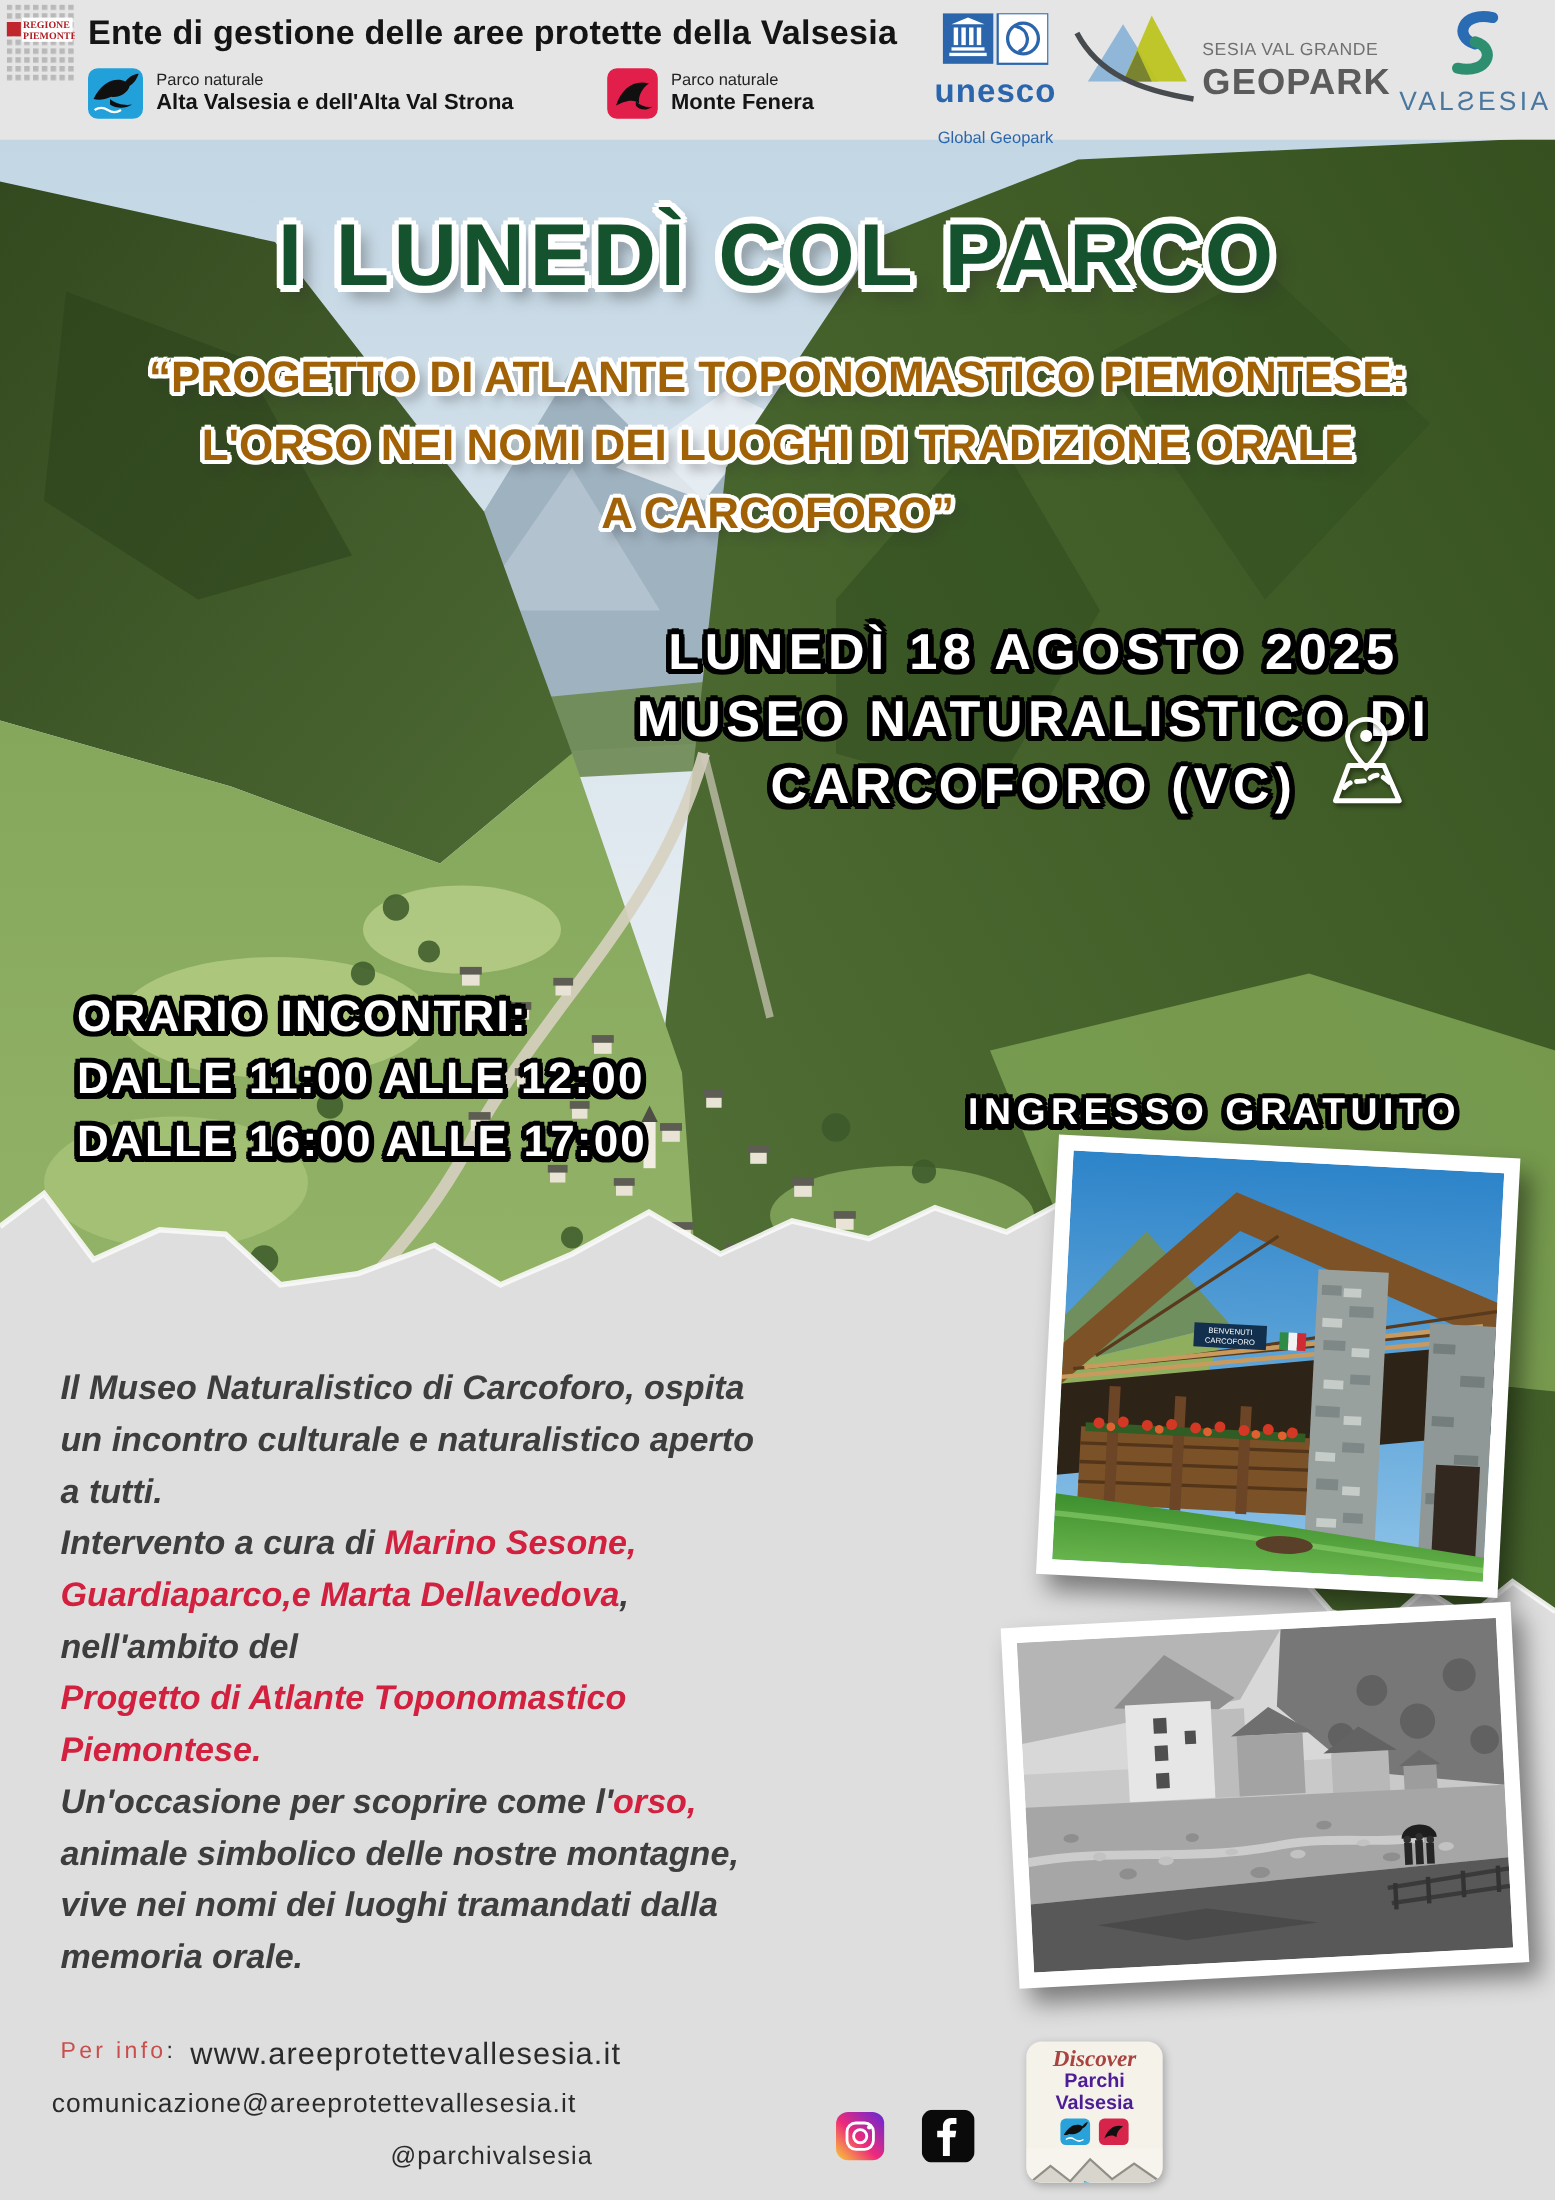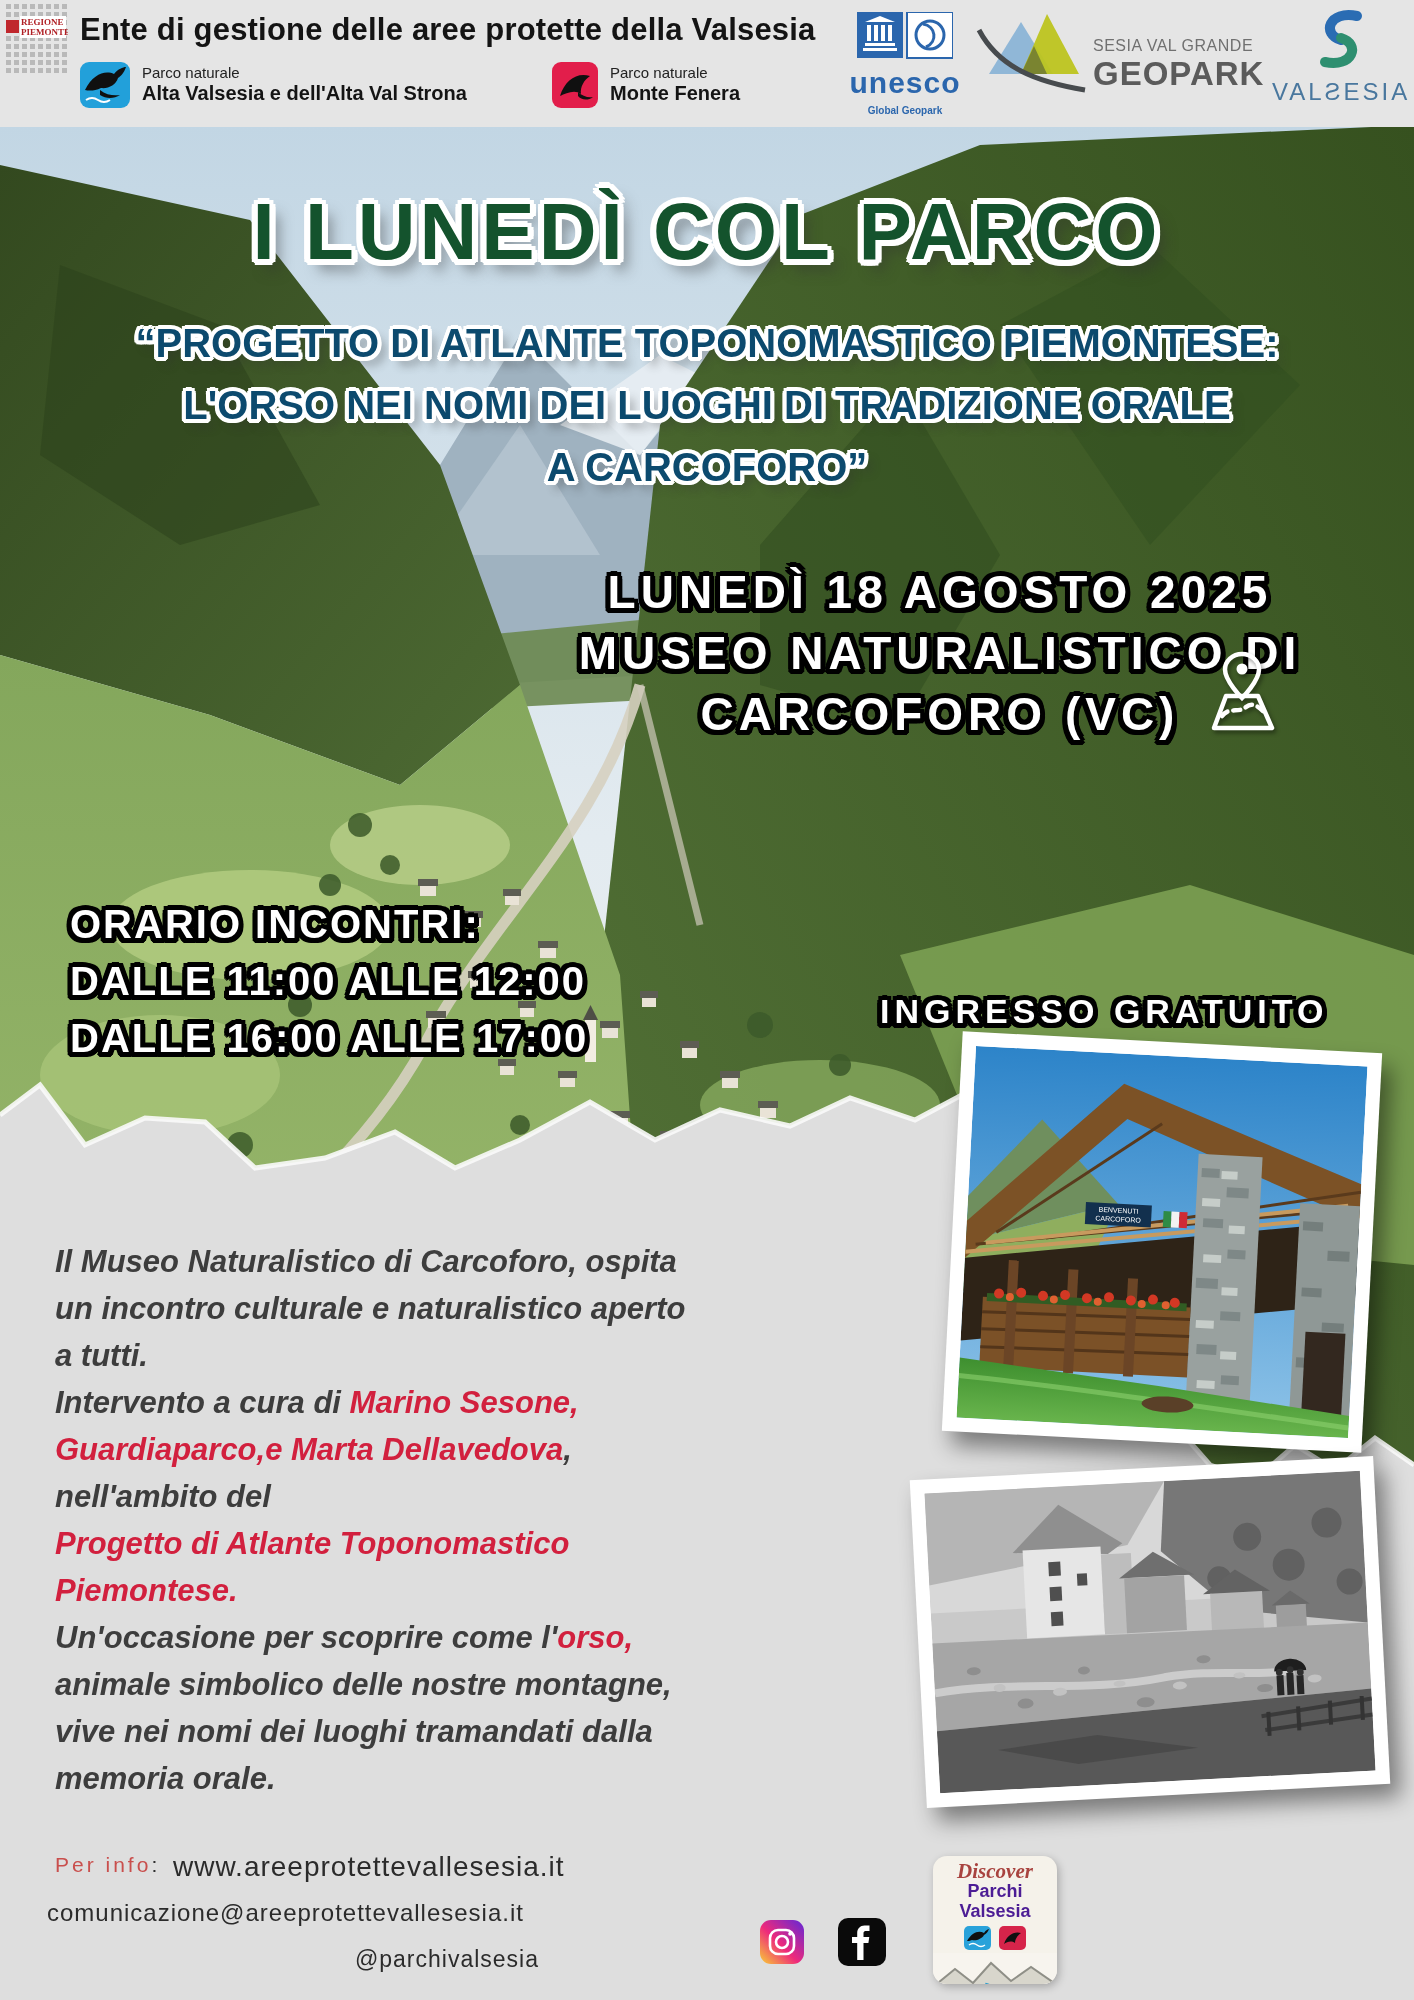--- a/index.html
+++ b/index.html
@@ -10,41 +10,41 @@
   
   .header{position:absolute;left:0;top:0;width:1414px;height:127px;background:#e5e5e5;z-index:6;}
   .org-title{position:absolute;left:80px;top:12px;font-size:31px;font-weight:bold;color:#141414;letter-spacing:.2px;white-space:nowrap;}
   .park{position:absolute;top:62px;display:flex;align-items:center;gap:12px;}
   .park .ptxt{display:flex;flex-direction:column;line-height:1.12;}
   .park .plabel{font-size:15px;color:#222;}
   .park .pname{font-size:20px;font-weight:bold;color:#141414;white-space:nowrap;}
   .plogo{width:50px;height:46px;border-radius:9px;position:relative;flex:0 0 auto;}
   .unesco{position:absolute;left:845px;top:12px;width:120px;text-align:center;}
   .unesco .uword{display:block;font-size:30px;font-weight:bold;color:#2b66ad;letter-spacing:1px;line-height:1;margin-top:4px;}
-  .unesco .usub{display:block;font-size:10px;font-weight:bold;color:#2b66ad;margin-top:7px;}
+  .unesco .usub{display:block;font-size:15px;font-weight:normal;color:#2b66ad;margin-top:18px;}
   .geopark{position:absolute;left:975px;top:8px;display:flex;align-items:flex-end;}
   .geopark .gtxt{margin-left:6px;padding-bottom:10px;line-height:1;}
   .geopark .g1{display:block;font-size:16px;color:#707070;letter-spacing:.5px;white-space:nowrap;}
   .geopark .g2{display:block;font-size:33px;color:#5b5b5b;font-weight:600;letter-spacing:1px;margin-top:3px;}
   .valsesia{position:absolute;left:1272px;top:6px;width:138px;text-align:center;}
   .valsesia .vword{display:block;font-size:24px;color:#49779e;letter-spacing:3px;margin-top:2px;}
 
   
   .bgphoto{position:absolute;left:0;top:125px;width:1414px;height:1420px;z-index:0;}
 
   
   .tear{position:absolute;left:0;top:1040px;width:1414px;height:960px;z-index:1;}
 
   
   .green-out{color:#14532d;
     text-shadow:-6px 0 0 #fff,6px 0 0 #fff,0 -6px 0 #fff,0 6px 0 #fff,
      -4px -4px 0 #fff,4px -4px 0 #fff,-4px 4px 0 #fff,4px 4px 0 #fff,
      -6px 3px 0 #fff,6px 3px 0 #fff,-3px 6px 0 #fff,3px 6px 0 #fff,
      9px 11px 14px rgba(50,50,50,.5);}
-  .green-out-sm{color:#0c4a6e;
+  .green-out-sm{color:#a16207;
     text-shadow:-4px 0 0 #fff,4px 0 0 #fff,0 -4px 0 #fff,0 4px 0 #fff,
      -3px -3px 0 #fff,3px -3px 0 #fff,-3px 3px 0 #fff,3px 3px 0 #fff,
      -4px 2px 0 #fff,4px 2px 0 #fff,-2px 4px 0 #fff,2px 4px 0 #fff,
      7px 8px 10px rgba(50,50,50,.45);}
   .black-out{color:#ffffff;
     text-shadow:-5px 0 0 #000,5px 0 0 #000,0 -5px 0 #000,0 5px 0 #000,
      -4px -4px 0 #000,4px -4px 0 #000,-4px 4px 0 #000,4px 4px 0 #000,
      -5px 3px 0 #000,5px 3px 0 #000,-3px 5px 0 #000,3px 5px 0 #000;margin-top:40px;}
 
   .title{position:absolute;left:0;top:192px;width:1414px;text-align:center;

